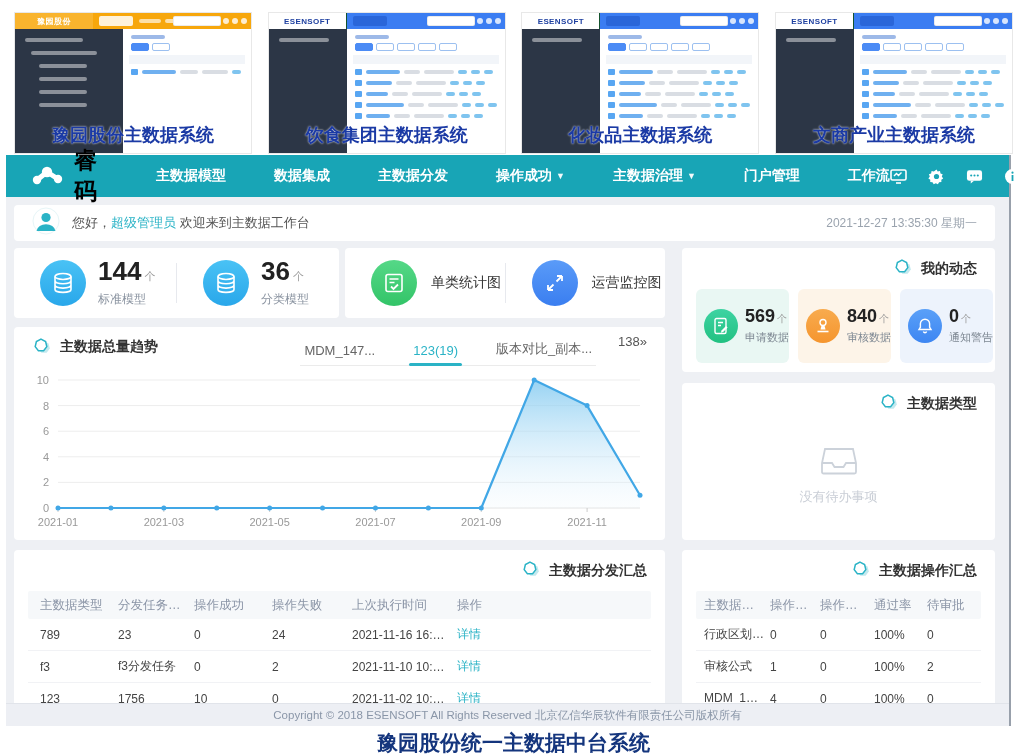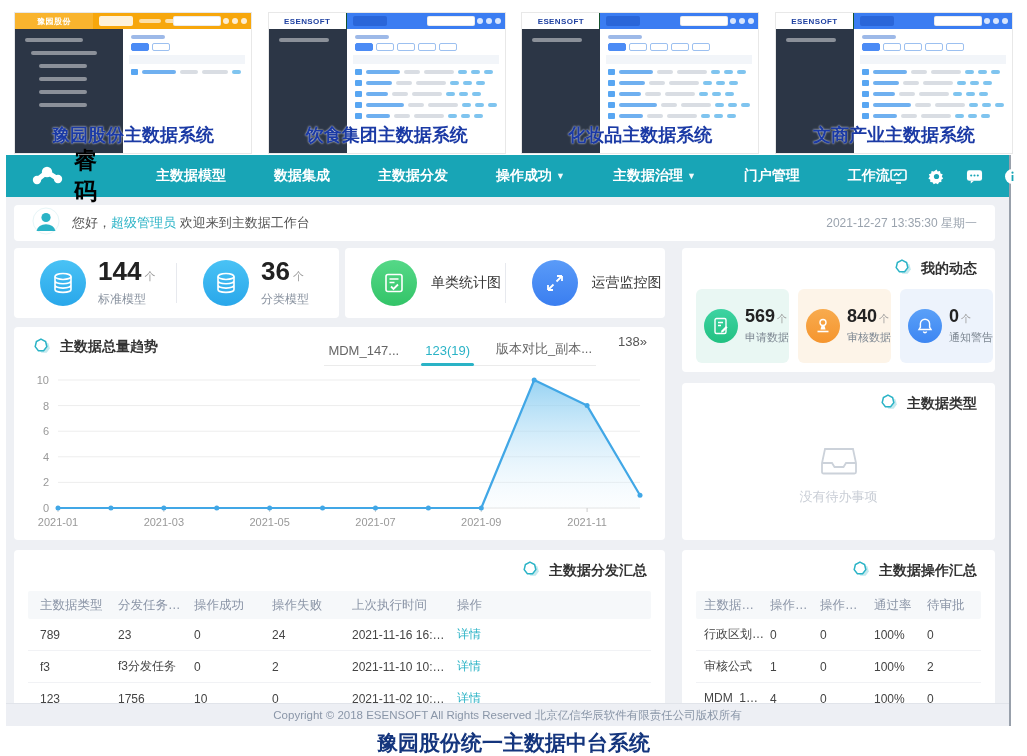--- a/index.html
+++ b/index.html
@@ -92,21 +92,21 @@
   .ti-1 { background:linear-gradient(180deg,#f8ab4e,#f5952e); }
   .ti-2 { background:linear-gradient(180deg,#5aa0f8,#3d86f2); }
   .tile-nums { margin-left:7px; }
   .tile-val { font-size:18px; font-weight:600; color:#222; line-height:17px; }
   .tile-unit { font-size:10px; color:#999; font-weight:normal; margin-left:2px; }
   .tile-label { font-size:11px; color:#7d8792; margin-top:3px; white-space:nowrap; }
 
   
   .trend { top:172px; left:8px; width:651px; height:213px; }
   .trend-headrow { display:flex; align-items:flex-start; padding:11px 18px 0 18px; }
-  .trend-tabs { margin-left:auto; display:flex; align-items:flex-end; gap:26px; border-bottom:1px solid #ebebeb; padding:2px 4px 7px 4px; }
+  .trend-tabs { margin-left:auto; display:flex; align-items:flex-end; gap:38px; border-bottom:1px solid #ebebeb; padding:2px 4px 7px 4px; }
   .trend-tab { font-size:13px; color:#666; cursor:pointer; position:relative; white-space:nowrap; }
   .trend-tab.active { color:#2ab3c6; }
   .trend-tab.active::after { content:""; position:absolute; left:-4px; right:-4px; bottom:-8px; height:3px; background:#2ab3c6; border-radius:2px; }
   .trend-more { font-size:13px; color:#555; margin-left:22px; cursor:pointer; white-space:nowrap; position:relative; top:-4px; }
   #trend-svg { display:block; margin:4px 6px 0 6px; }
   #trend-svg text.tick { font-size:11px; fill:#999; font-family:"Liberation Sans",sans-serif; }
 
   
   .todo { top:228px; left:676px; width:313px; height:157px; }
   .todo-empty { display:flex; flex-direction:column; align-items:center; margin-top:32px; }

